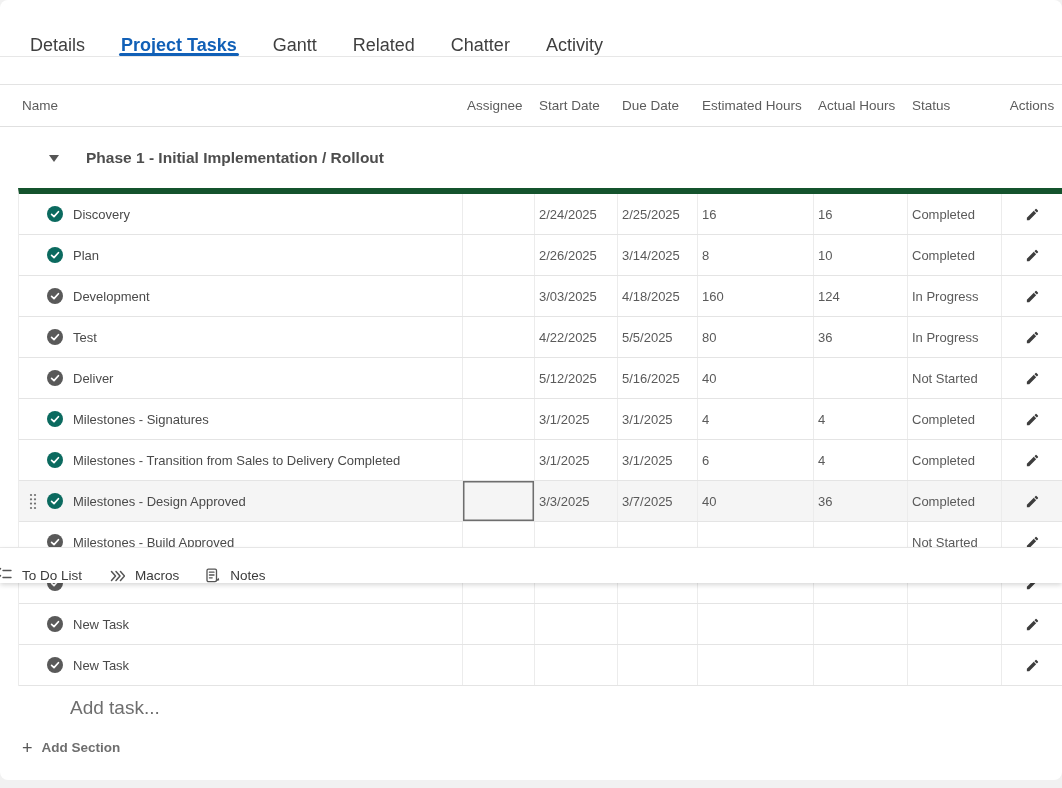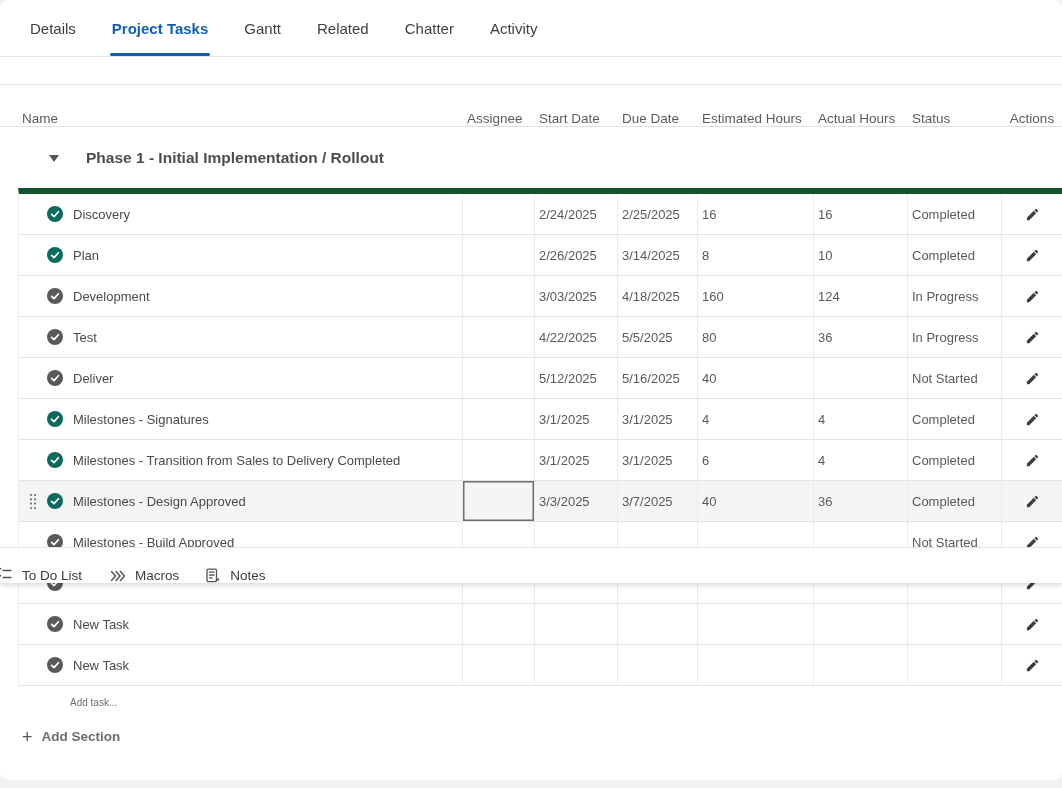--- a/index.html
+++ b/index.html
@@ -12,32 +12,32 @@
   .card{
     position:absolute;top:0;left:0;width:1062px;height:780px;
     background:#ffffff;border-radius:8px;overflow:hidden;
   }
   
   .tabbar{
     height:57px;display:flex;align-items:stretch;padding-left:30px;
     border-bottom:1px solid #e7e7e7;box-sizing:border-box;
   }
   .tab{
-    position:relative;display:flex;align-items:center;margin-right:36px;
-    font-size:15px;color:#3f3f3f;cursor:pointer;
+    position:relative;display:flex;align-items:flex-end;margin-right:36px;
+    font-size:18px;color:#3f3f3f;cursor:pointer;
   }
   .tab.active{color:var(--accent,#1160B7);font-weight:bold;}
   .tab.active::after{
     content:"";position:absolute;left:-2px;right:-2px;bottom:0;height:3px;
     background:var(--accent,#1160B7);border-radius:3px;
   }
   
   .table-header{
     margin-top:27px;border-top:1px solid #e3e3e3;border-bottom:1px solid #e0e0e0;
-    box-sizing:border-box;height:43px;display:flex;align-items:flex-end;
+    box-sizing:border-box;height:43px;display:flex;align-items:center;
   }
   .hgrid{
     margin-left:18px;display:grid;width:1044px;
     grid-template-columns:445px 72px 83px 80px 116px 94px 94px 60px;
   }
   .hcell{font-size:13.5px;color:#5c5c5c;padding-left:4px;white-space:nowrap;}
   .hcell.center{text-align:center;padding-left:0;}
   
   .section-header{height:61px;display:flex;align-items:center;padding-left:48px;}
   .section-caret{display:flex;align-items:center;cursor:pointer;}
@@ -60,21 +60,21 @@
   .cell.cell-actions{border-right:none;justify-content:center;padding-left:0;}
   .cell.cell-name{position:relative;padding-left:28px;color:#4a4a4a;}
   .cell.cell-assignee.focused{box-shadow:inset 0 0 0 1.5px #6e6e6e;background:#f5f5f5;}
   .drag-handle{position:absolute;left:10px;top:12px;display:none;line-height:0;cursor:grab;}
   .check-icon{width:16px;height:16px;line-height:0;flex:none;cursor:pointer;}
   .check-icon.completed{color:var(--teal,#0B6A5F);}
   .check-icon.pending{color:var(--pending,#595959);}
   .task-name{margin-left:10px;}
   .pencil{line-height:0;cursor:pointer;}
   
-  .add-task{margin:11px 0 0 70px;font-size:10px;color:#6e6e6e;cursor:pointer;width:max-content;}
+  .add-task{margin:11px 0 0 70px;font-size:19px;color:#6e6e6e;cursor:pointer;width:max-content;}
   .add-section{
     margin:21px 0 0 22px;display:flex;align-items:center;gap:9px;
     font-size:13.5px;font-weight:bold;color:#6e6e6e;cursor:pointer;width:max-content;
   }
   .plus-icon{font-size:18px;font-weight:400;color:#555;line-height:14px;}
   
   .dock{
     position:absolute;left:0;top:548px;width:1062px;height:35px;background:#ffffff;
     box-shadow:0 2px 5px rgba(0,0,0,0.16),0 -1px 0 #ededed;
     display:flex;align-items:flex-end;z-index:5;

